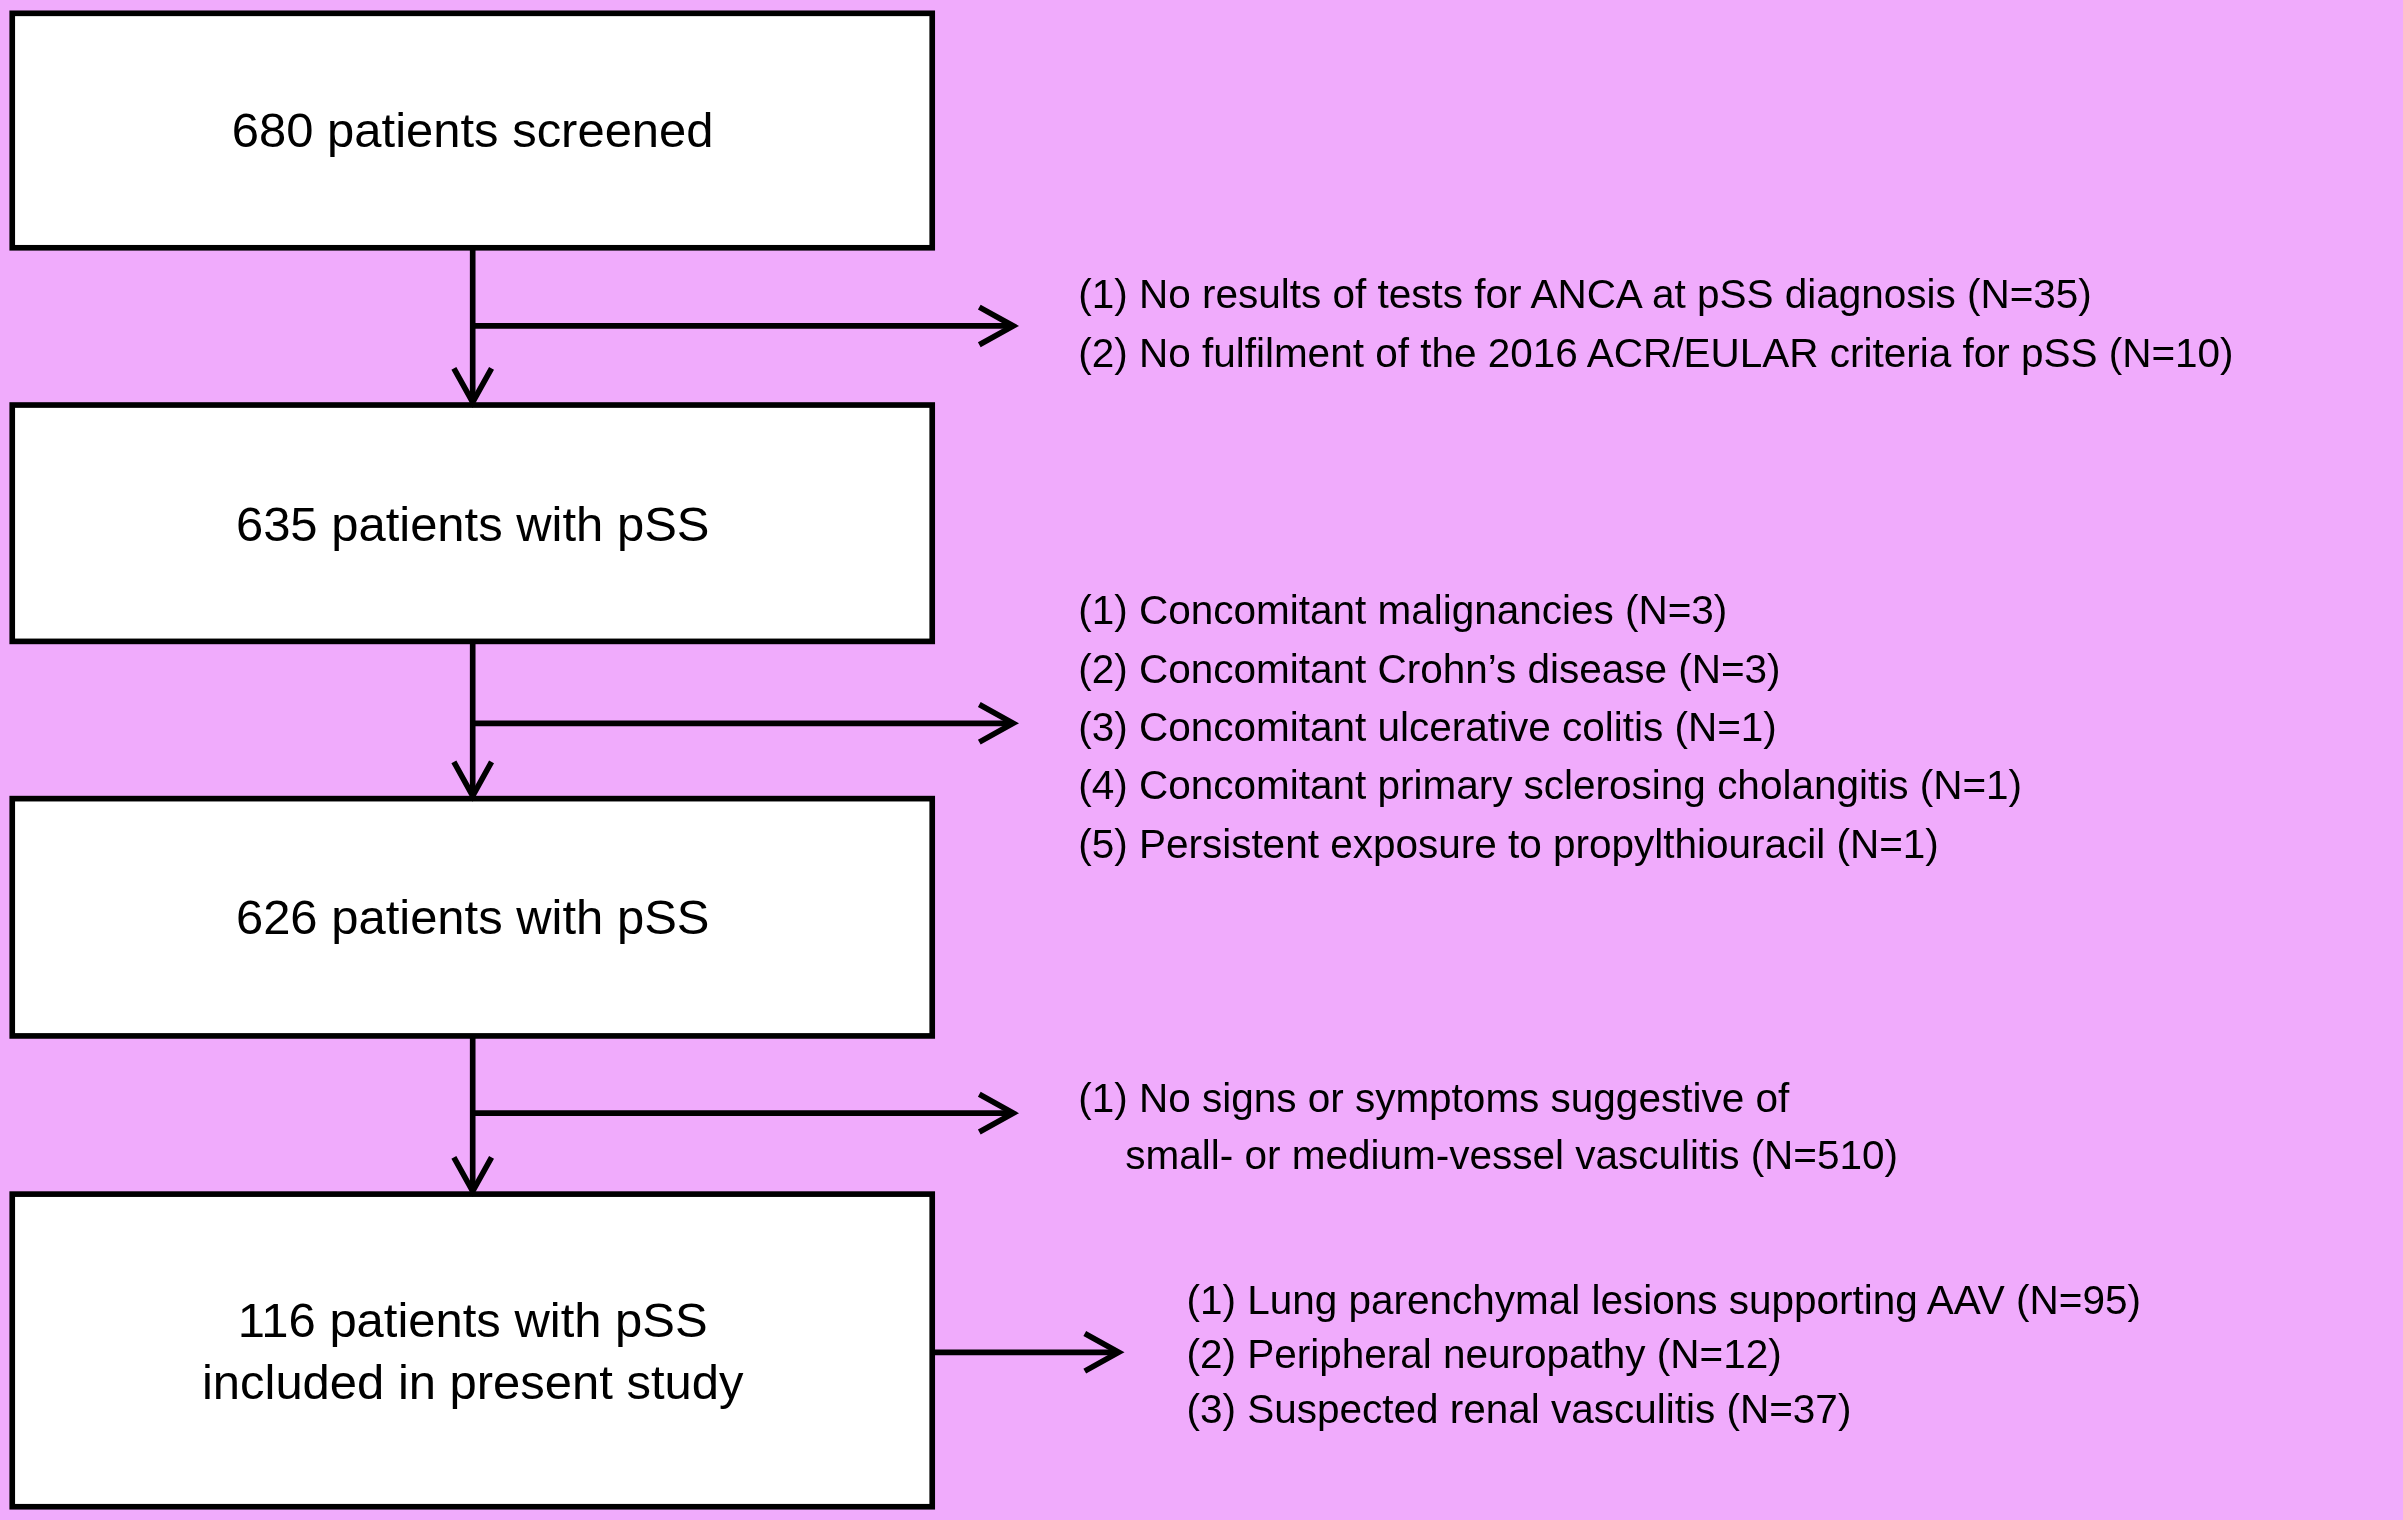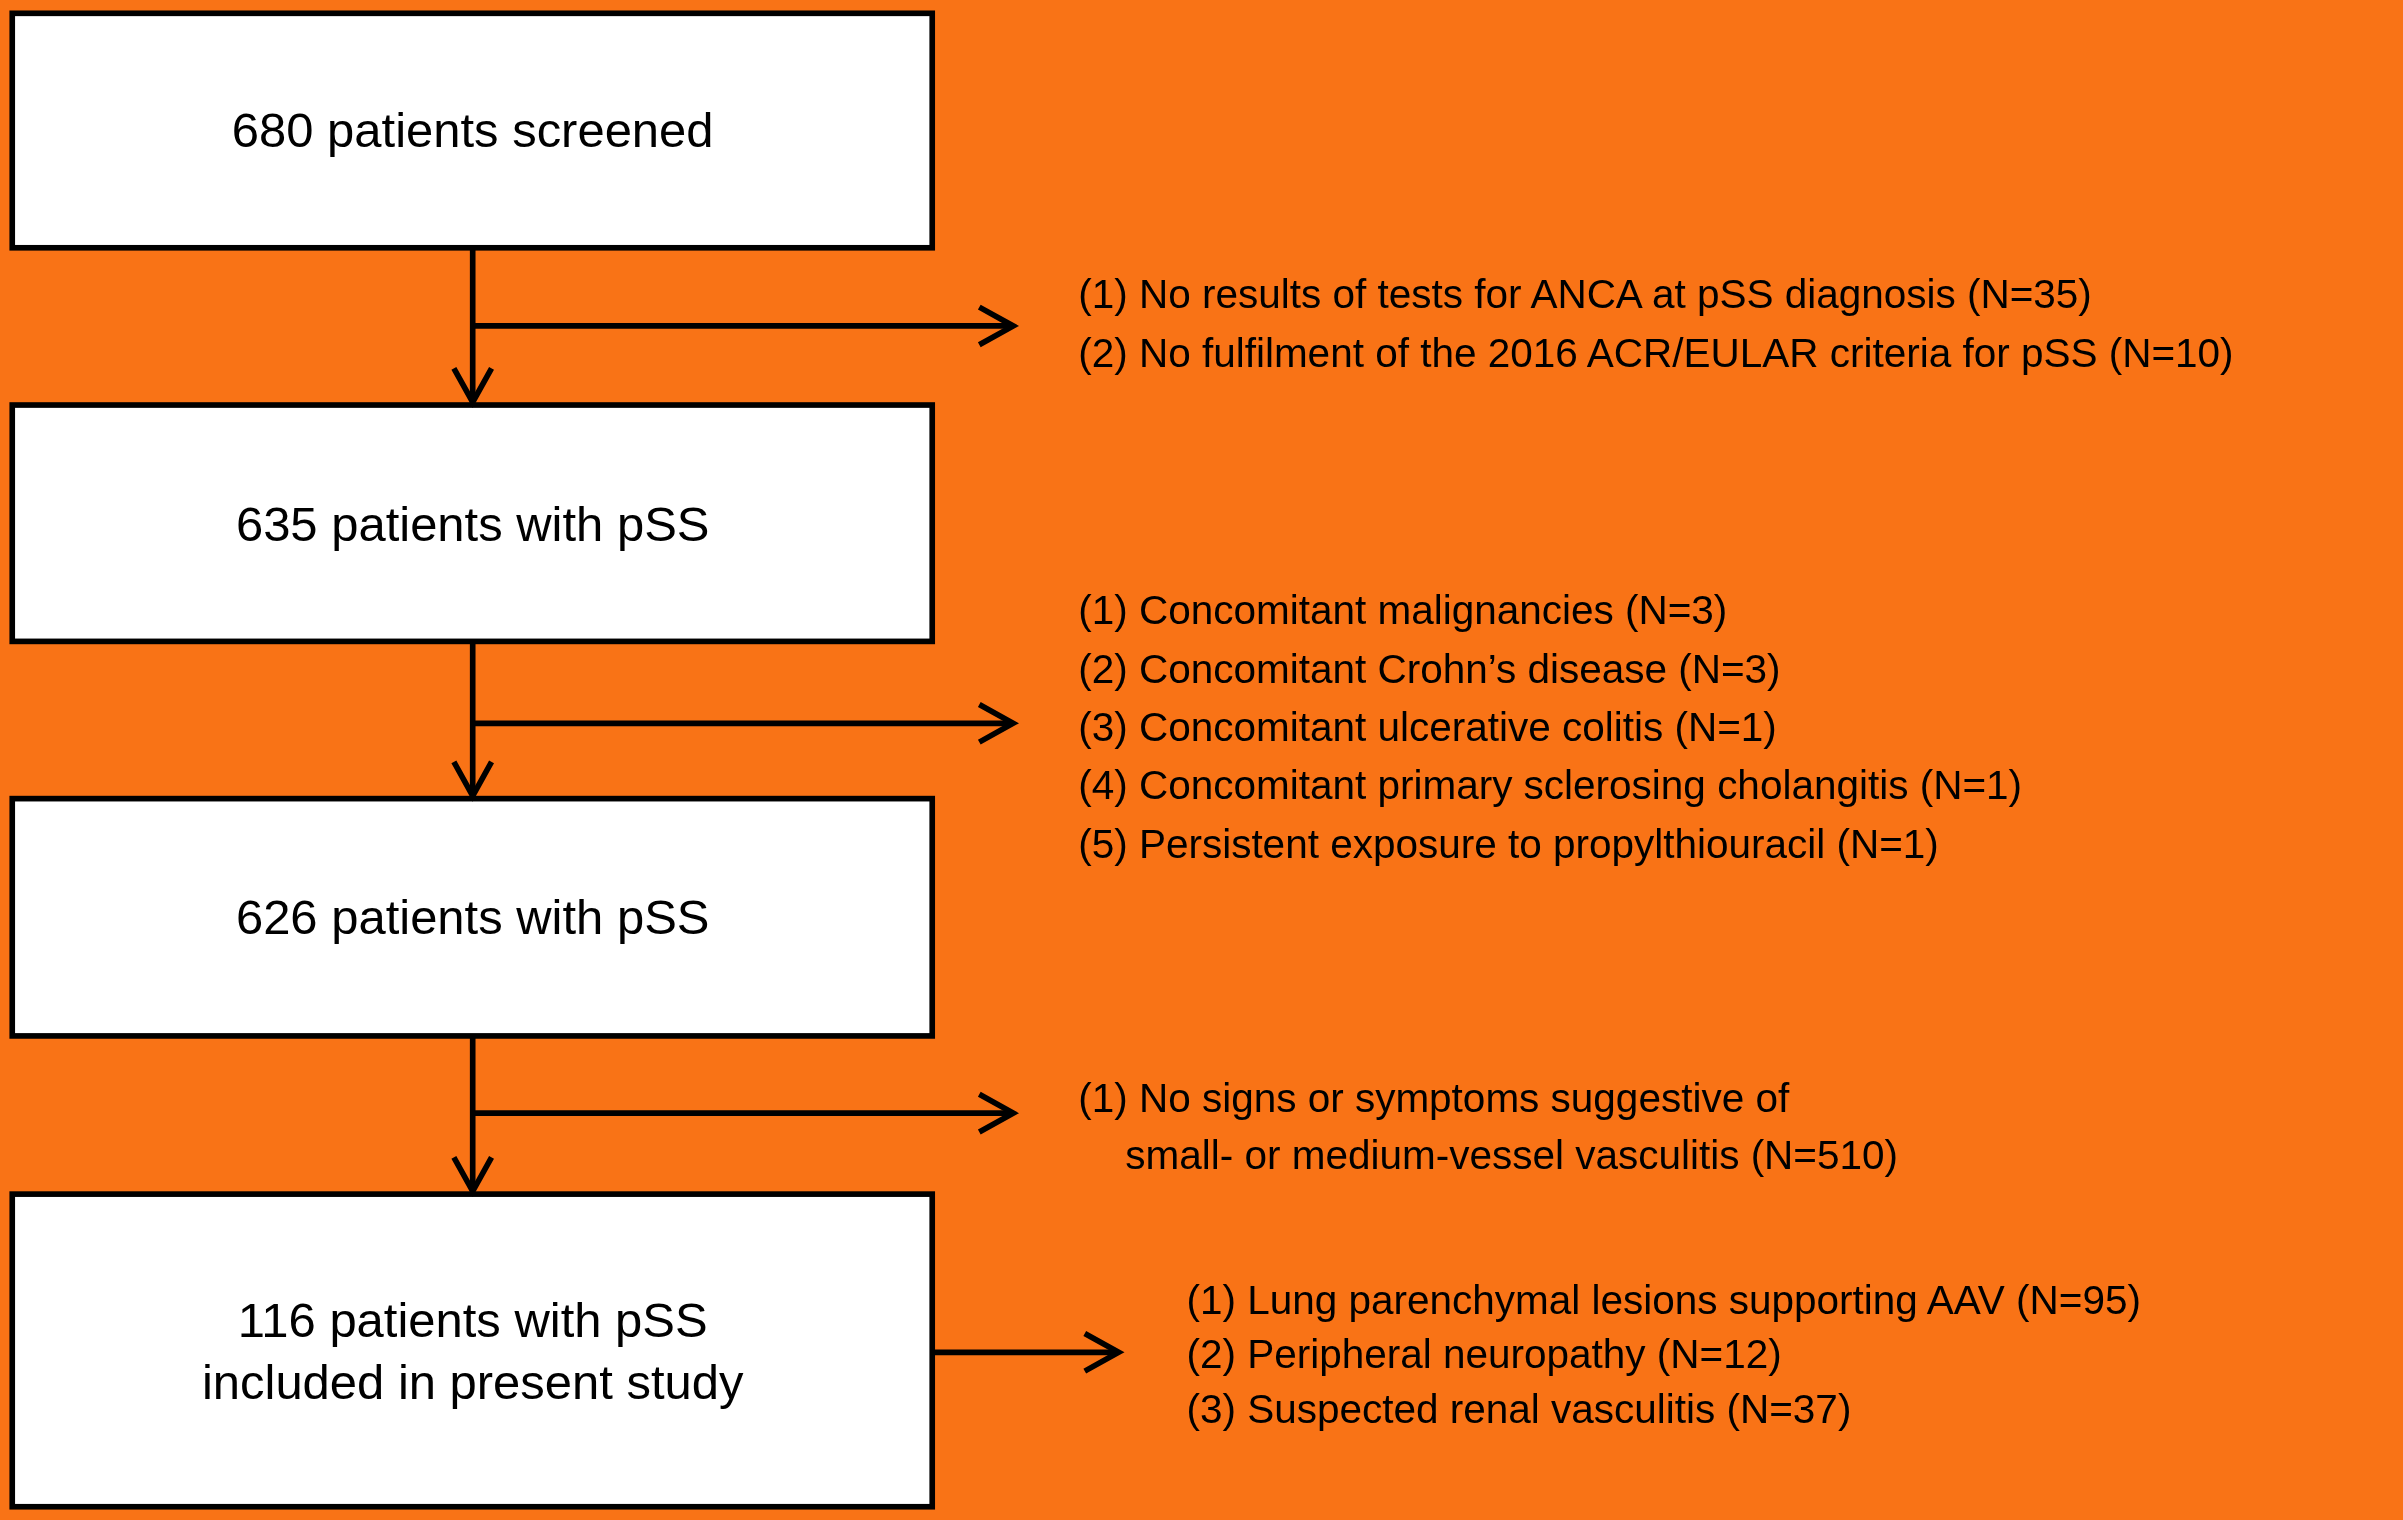--- a/index.html
+++ b/index.html
@@ -4,21 +4,21 @@
 <style>
   html, body {
     margin: 0;
     padding: 0;
     background: #ffffff;
   }
   .stage {
     width: 2404px;
     height: 1521px;
     position: relative;
-    background: #f97316;
+    background: #f0abfc;
   }
   svg { display: block; }
   svg text {
     font-family: "Liberation Sans", "DejaVu Sans", sans-serif;
     fill: #000000;
   }
   .box-label {
     font-size: 52px;
     text-anchor: middle;
   }

